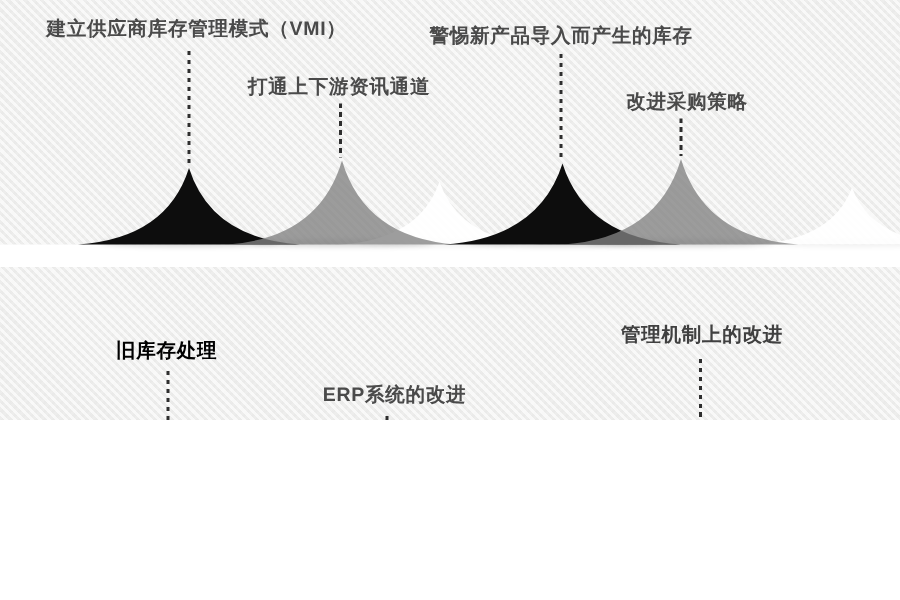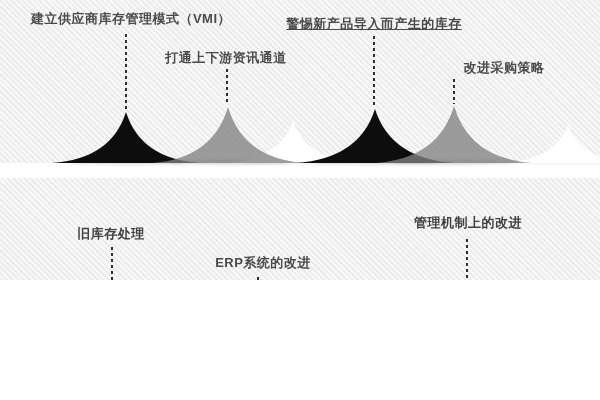--- a/index.html
+++ b/index.html
@@ -65,23 +65,23 @@
       <path d="M 93 390 Q 163.4 385.04 181 328 Q 198.6 385.04 269 390 Z" fill="#828282" fill-opacity="0.78"></path>
       <path d="M 199 390 Q 248.6 386.56 261 347 Q 273.4 386.56 323 390 Z" fill="#ffffff" fill-opacity="0.92"></path>
       <path d="M 295 390 Q 352.6 386.96 367 352 Q 381.4 386.96 439 390 Z" fill="#0d0d0d" fill-opacity="1"></path>
       <path d="M 381 390 Q 449.8 384.16 467 317 Q 484.2 384.16 553 390 Z" fill="#828282" fill-opacity="0.78"></path>
       <path d="M 469 390 Q 529.8 386.56 545 347 Q 560.2 386.56 621 390 Z" fill="#ffffff" fill-opacity="0.92"></path>
     </svg>
 <div class="peak-label" style="left: 131px; top: 12px; color: rgb(74, 74, 74);">建立供应商库存管理模式（VMI）</div>
     <div class="dashed-line" style="left: 125px; top: 34px; height: 75px;"></div>
     <div class="peak-label" style="left: 226px; top: 51px; color: rgb(74, 74, 74); text-align: right;">打通上下游资讯通道</div>
     <div class="dashed-line" style="left: 226px; top: 69px; height: 36px;"></div>
-    <div class="peak-label" style="left: 374px; top: 17px; color: rgb(74, 74, 74); text-decoration: underline;">警惕新产品导入而产生的库存</div>
+    <div class="peak-label" style="left: 374px; top: 17px; color: rgb(74, 74, 74);">警惕新产品导入而产生的库存</div>
     <div class="dashed-line" style="left: 373px; top: 36px; height: 71px;"></div>
-    <div class="peak-label" style="left: 458px; top: 61px; color: rgb(74, 74, 74); margin-left: 46px;">改进采购策略</div>
+    <div class="peak-label" style="left: 458px; top: 61px; color: rgb(74, 74, 74);">改进采购策略</div>
     <div class="dashed-line" style="left: 453px; top: 79px; height: 25px;"></div>
-    <div class="peak-label" style="left: 111px; top: 227px; color: #404040;">旧库存处理</div>
+    <div class="peak-label" style="left: 111px; top: 227px; color: #000000;">旧库存处理</div>
     <div class="dashed-line" style="left: 111px; top: 247px; height: 85px;"></div>
     <div class="peak-label" style="left: 263px; top: 256px; color: rgb(74, 74, 74);">ERP系统的改进</div>
     <div class="dashed-line" style="left: 257px; top: 277px; height: 67px;"></div>
     <div class="peak-label" style="left: 468px; top: 216px; color: #404040;">管理机制上的改进</div>
     <div class="dashed-line" style="left: 466px; top: 239px; height: 75px;"></div>
   </div>
 
 </body></html>

